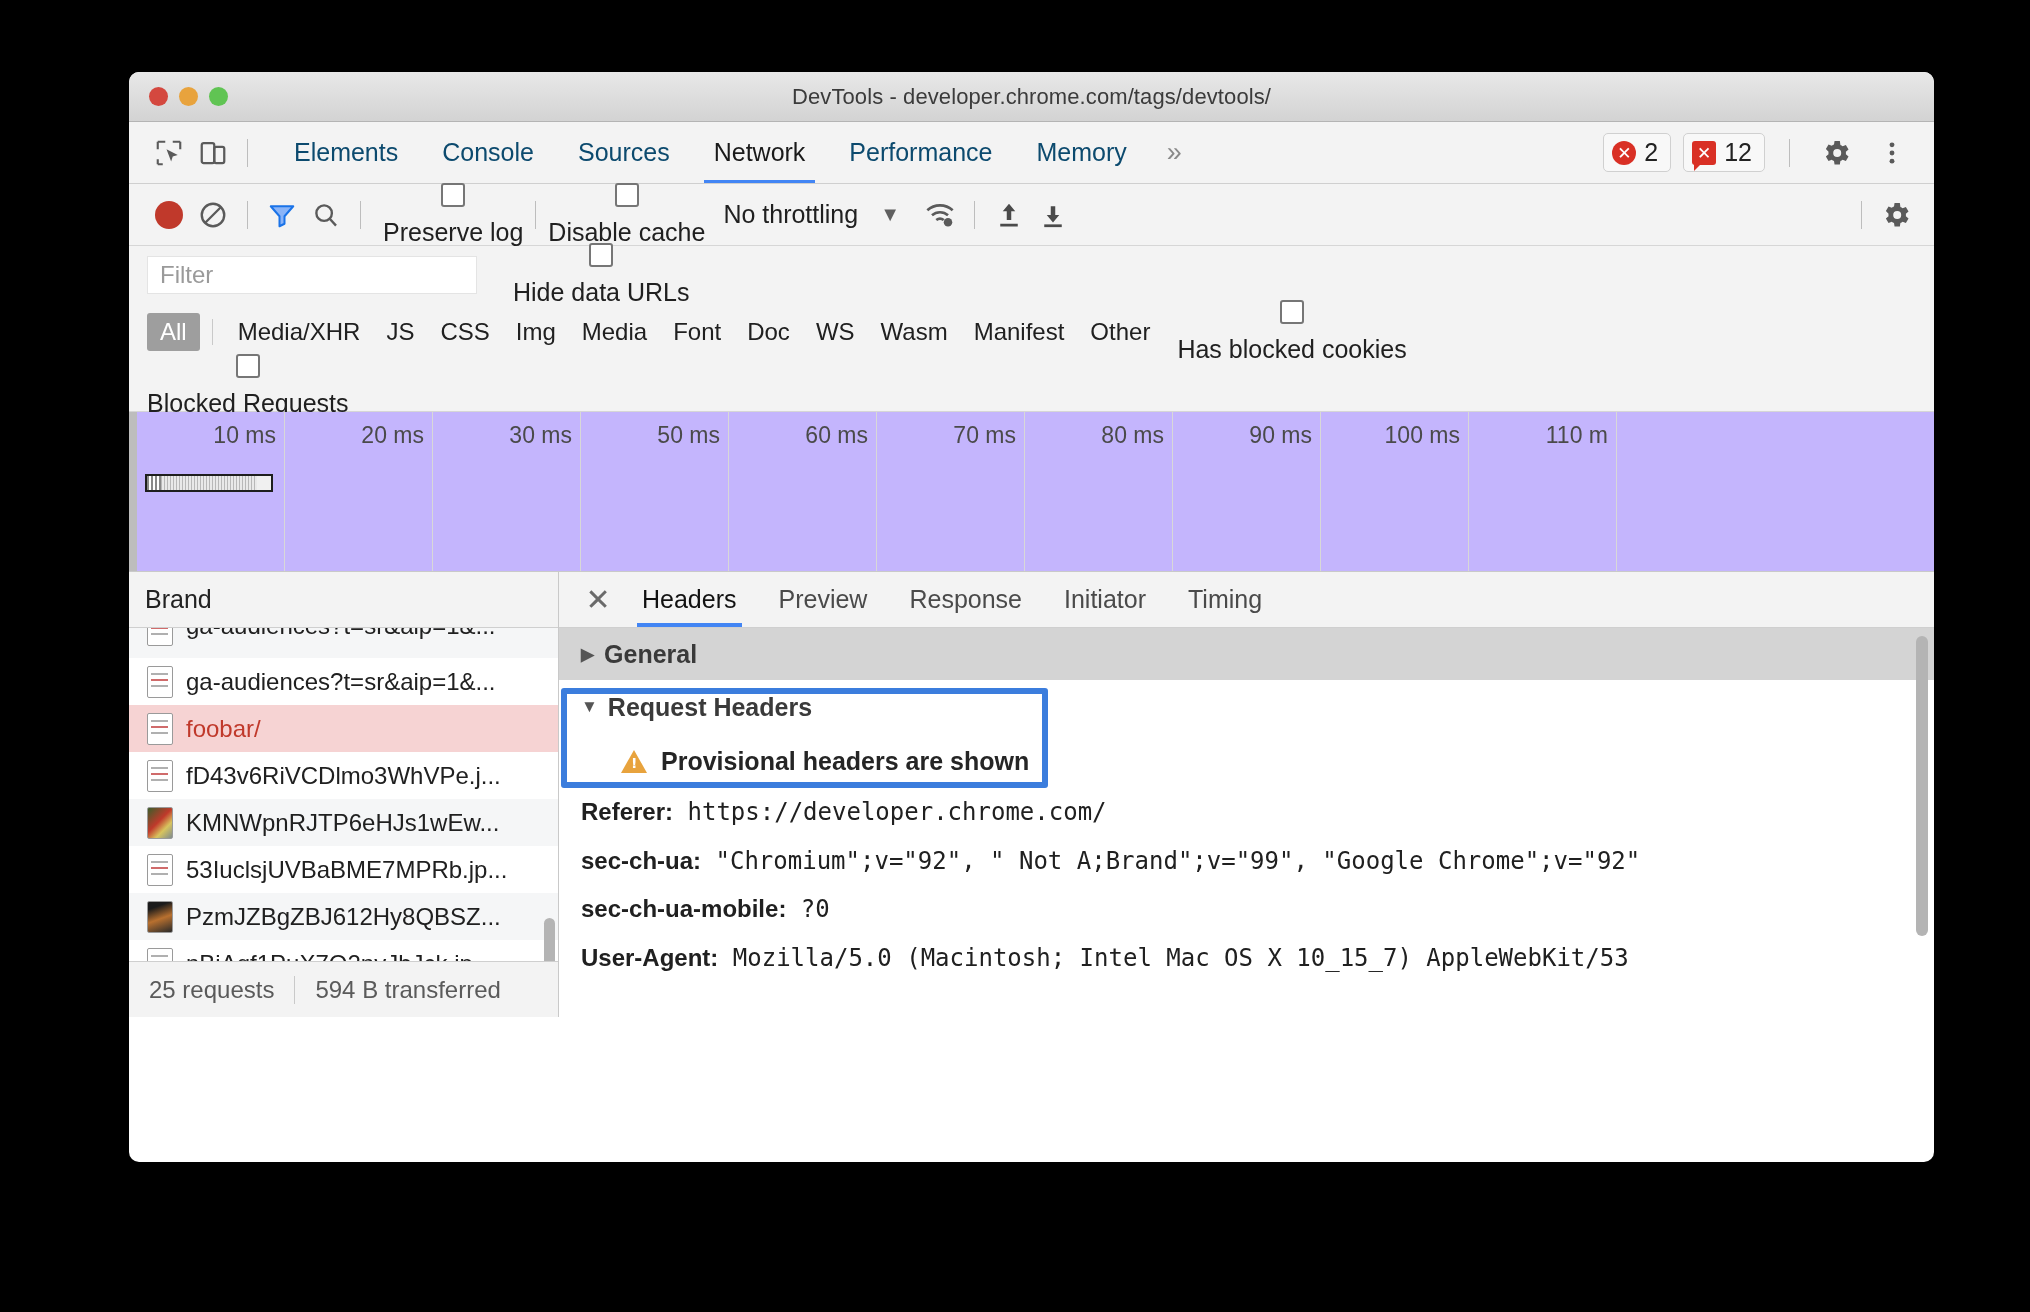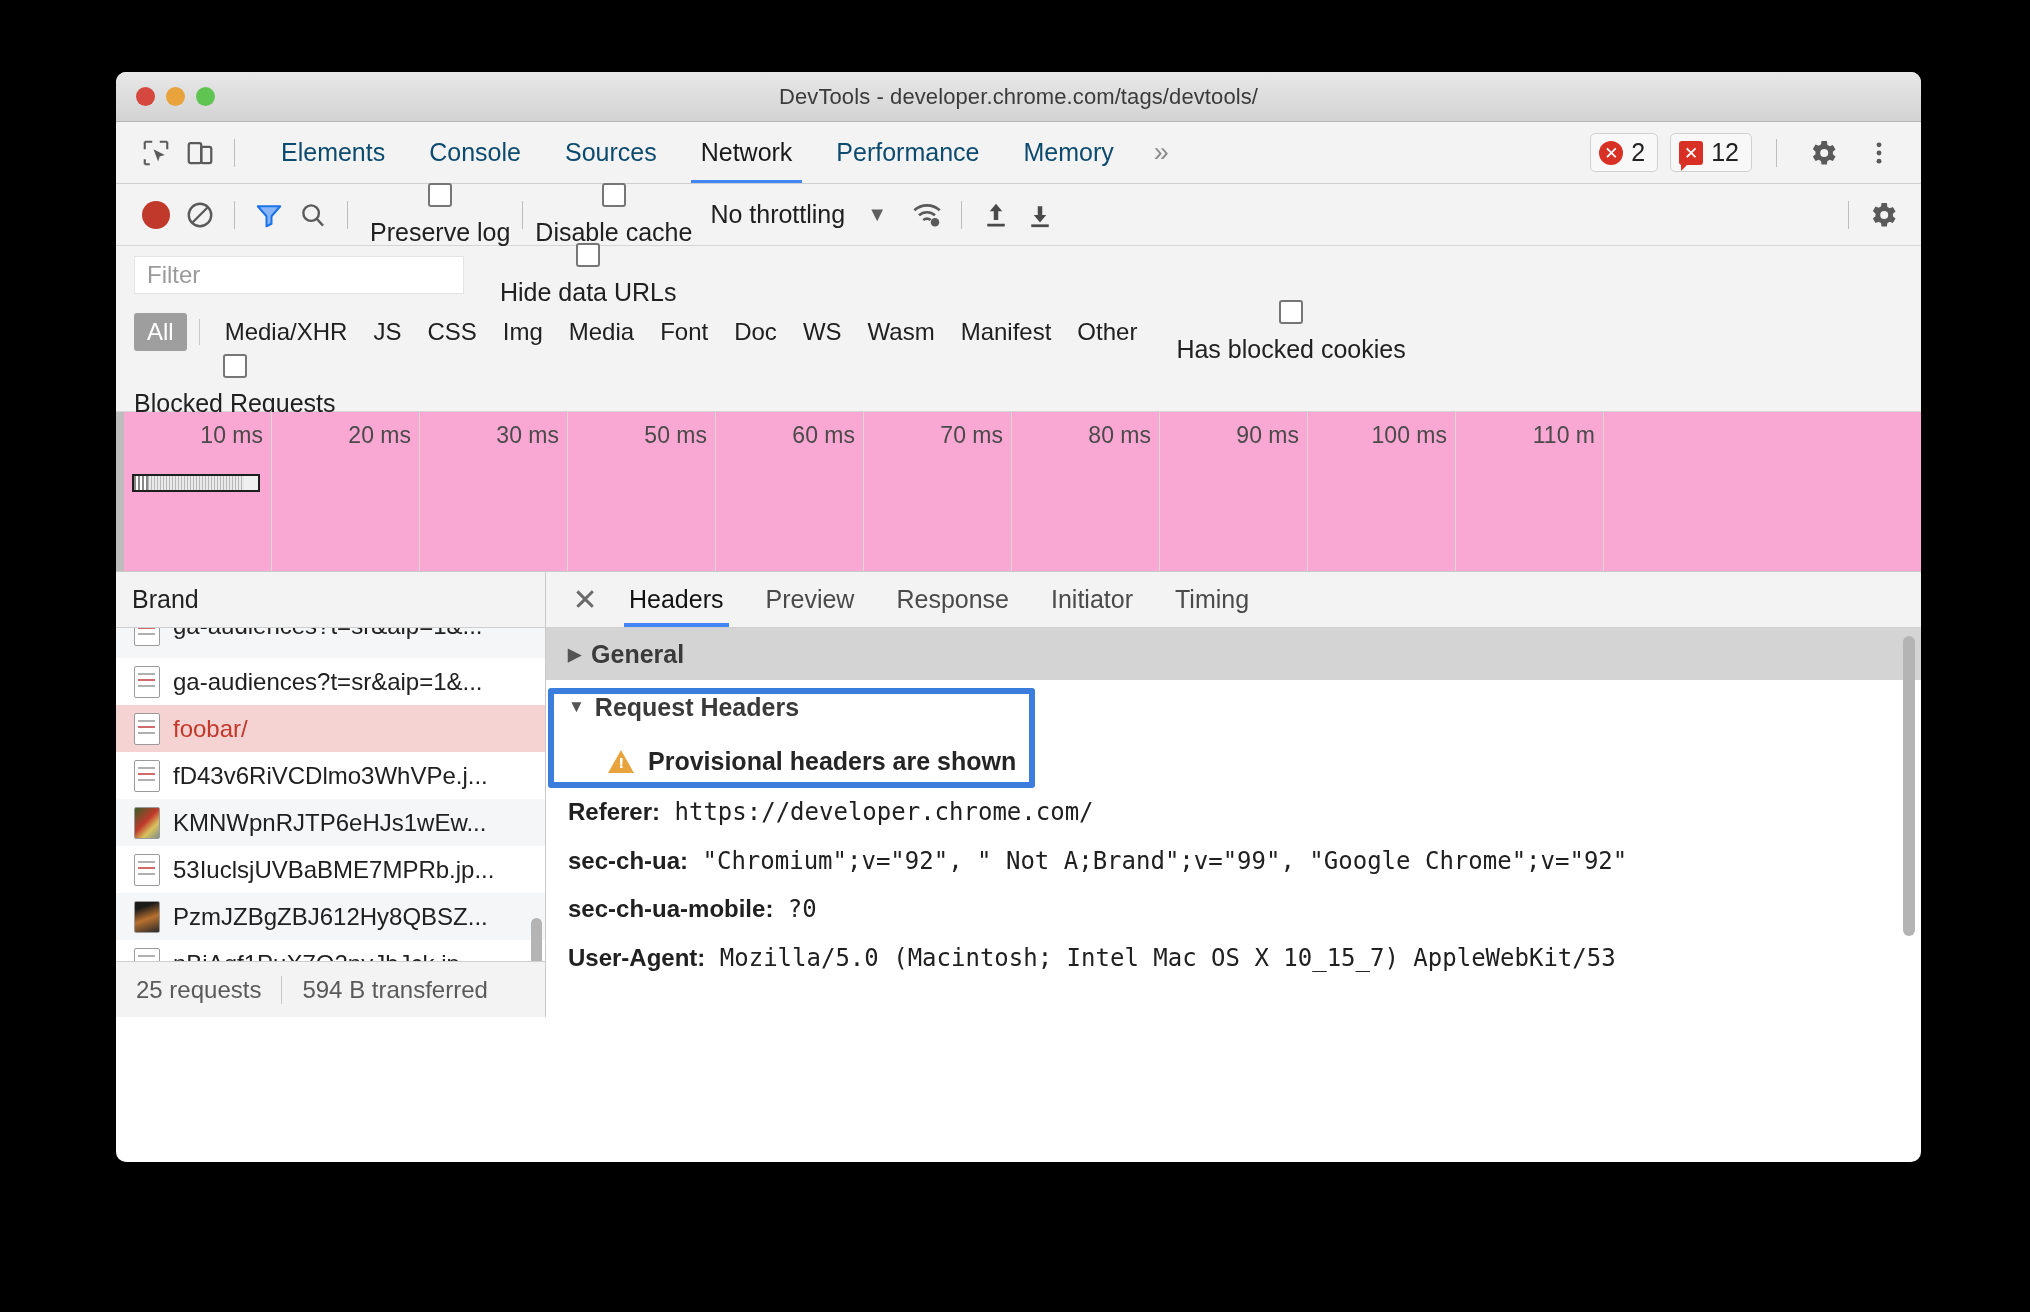--- a/index.html
+++ b/index.html
@@ -11,21 +11,21 @@
     overflow: hidden;
   }
   #root {
     position: relative;
     width: 2030px; height: 1312px;
     background: #000;
   }
   
   .window {
     position: absolute;
-    left: 116px; top: 72px;
+    left: 129px; top: 72px;
     width: 1805px; height: 1090px;
     background: #fff;
     border-radius: 10px;
     overflow: hidden;
     box-shadow: 0 12px 50px rgba(0,0,0,0.55);
   }
   .titlebar {
     height: 50px;
     background: linear-gradient(#e8e8e8, #d3d3d3);
     border-bottom: 1px solid #b4b4b4;
@@ -122,21 +122,21 @@
     cursor: pointer; white-space: nowrap;
   }
   .type-pill.active { background: #9e9e9e; color: #fff; }
   .type-sep { width: 1px; height: 26px; background: #c9c9c9; margin: 0 12px; }
   .blockedbar {
     height: 52px; background: #f3f3f3; border-bottom: 1px solid #d6d6d6;
     display: flex; align-items: center; padding: 0 18px;
   }
   
   .overview {
-    height: 160px; background: #f9a8d4; border-bottom: 1px solid #c9c9c9;
+    height: 160px; background: #c4b5fd; border-bottom: 1px solid #c9c9c9;
     position: relative; display: flex; overflow: hidden;
   }
   .ov-gutter { width: 8px; background: #bdbdbd; height: 100%; flex: none; }
   .ov-cell {
     width: 148px; flex: none; border-right: 1px solid #d8d8d8;
     position: relative; height: 100%;
   }
   .ov-cell .tick {
     position: absolute; right: 8px; top: 10px;
     font-size: 23px; color: #4a4a4a; white-space: nowrap;
@@ -400,21 +400,21 @@
       <div class="type-pill">JS</div>
       <div class="type-pill">CSS</div>
       <div class="type-pill">Img</div>
       <div class="type-pill">Media</div>
       <div class="type-pill">Font</div>
       <div class="type-pill">Doc</div>
       <div class="type-pill">WS</div>
       <div class="type-pill">Wasm</div>
       <div class="type-pill">Manifest</div>
       <div class="type-pill">Other</div>
-      <div class="checkrow" style="margin-left:26px">
+      <div class="checkrow" style="margin-left:14px">
         <div class="cbox"></div>
         <span class="cklabel">Has blocked cookies</span>
       </div>
     </div>
 
     <div class="blockedbar">
       <div class="checkrow">
         <div class="cbox"></div>
         <span class="cklabel">Blocked Requests</span>
       </div>

